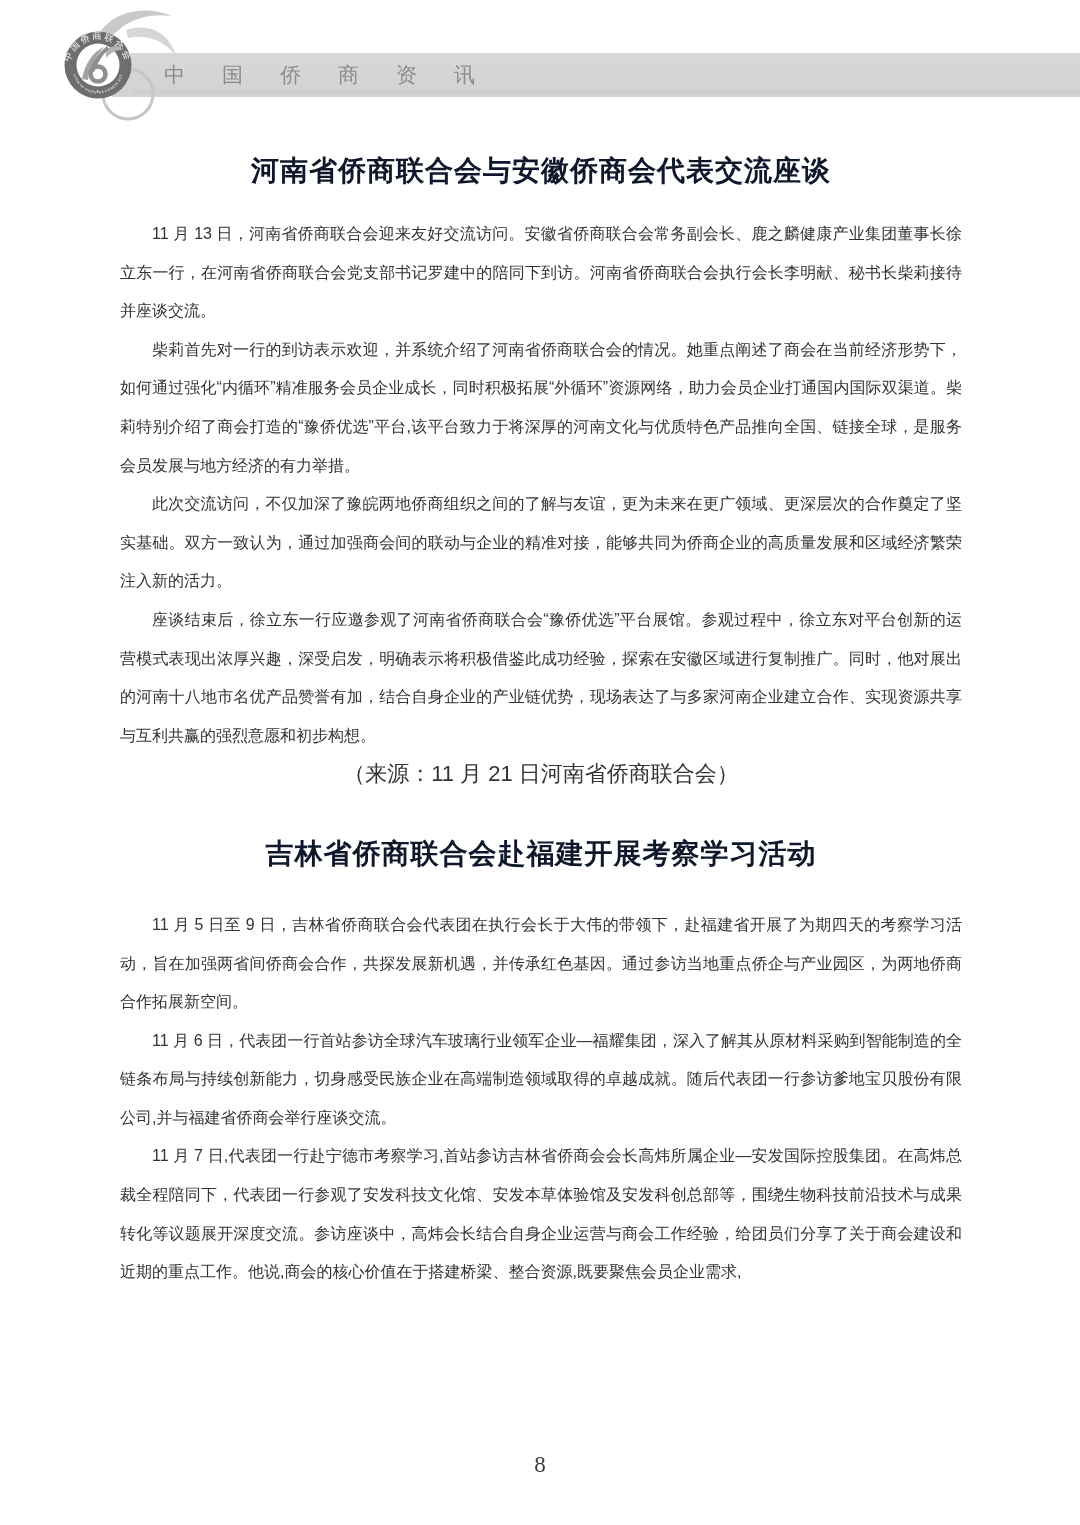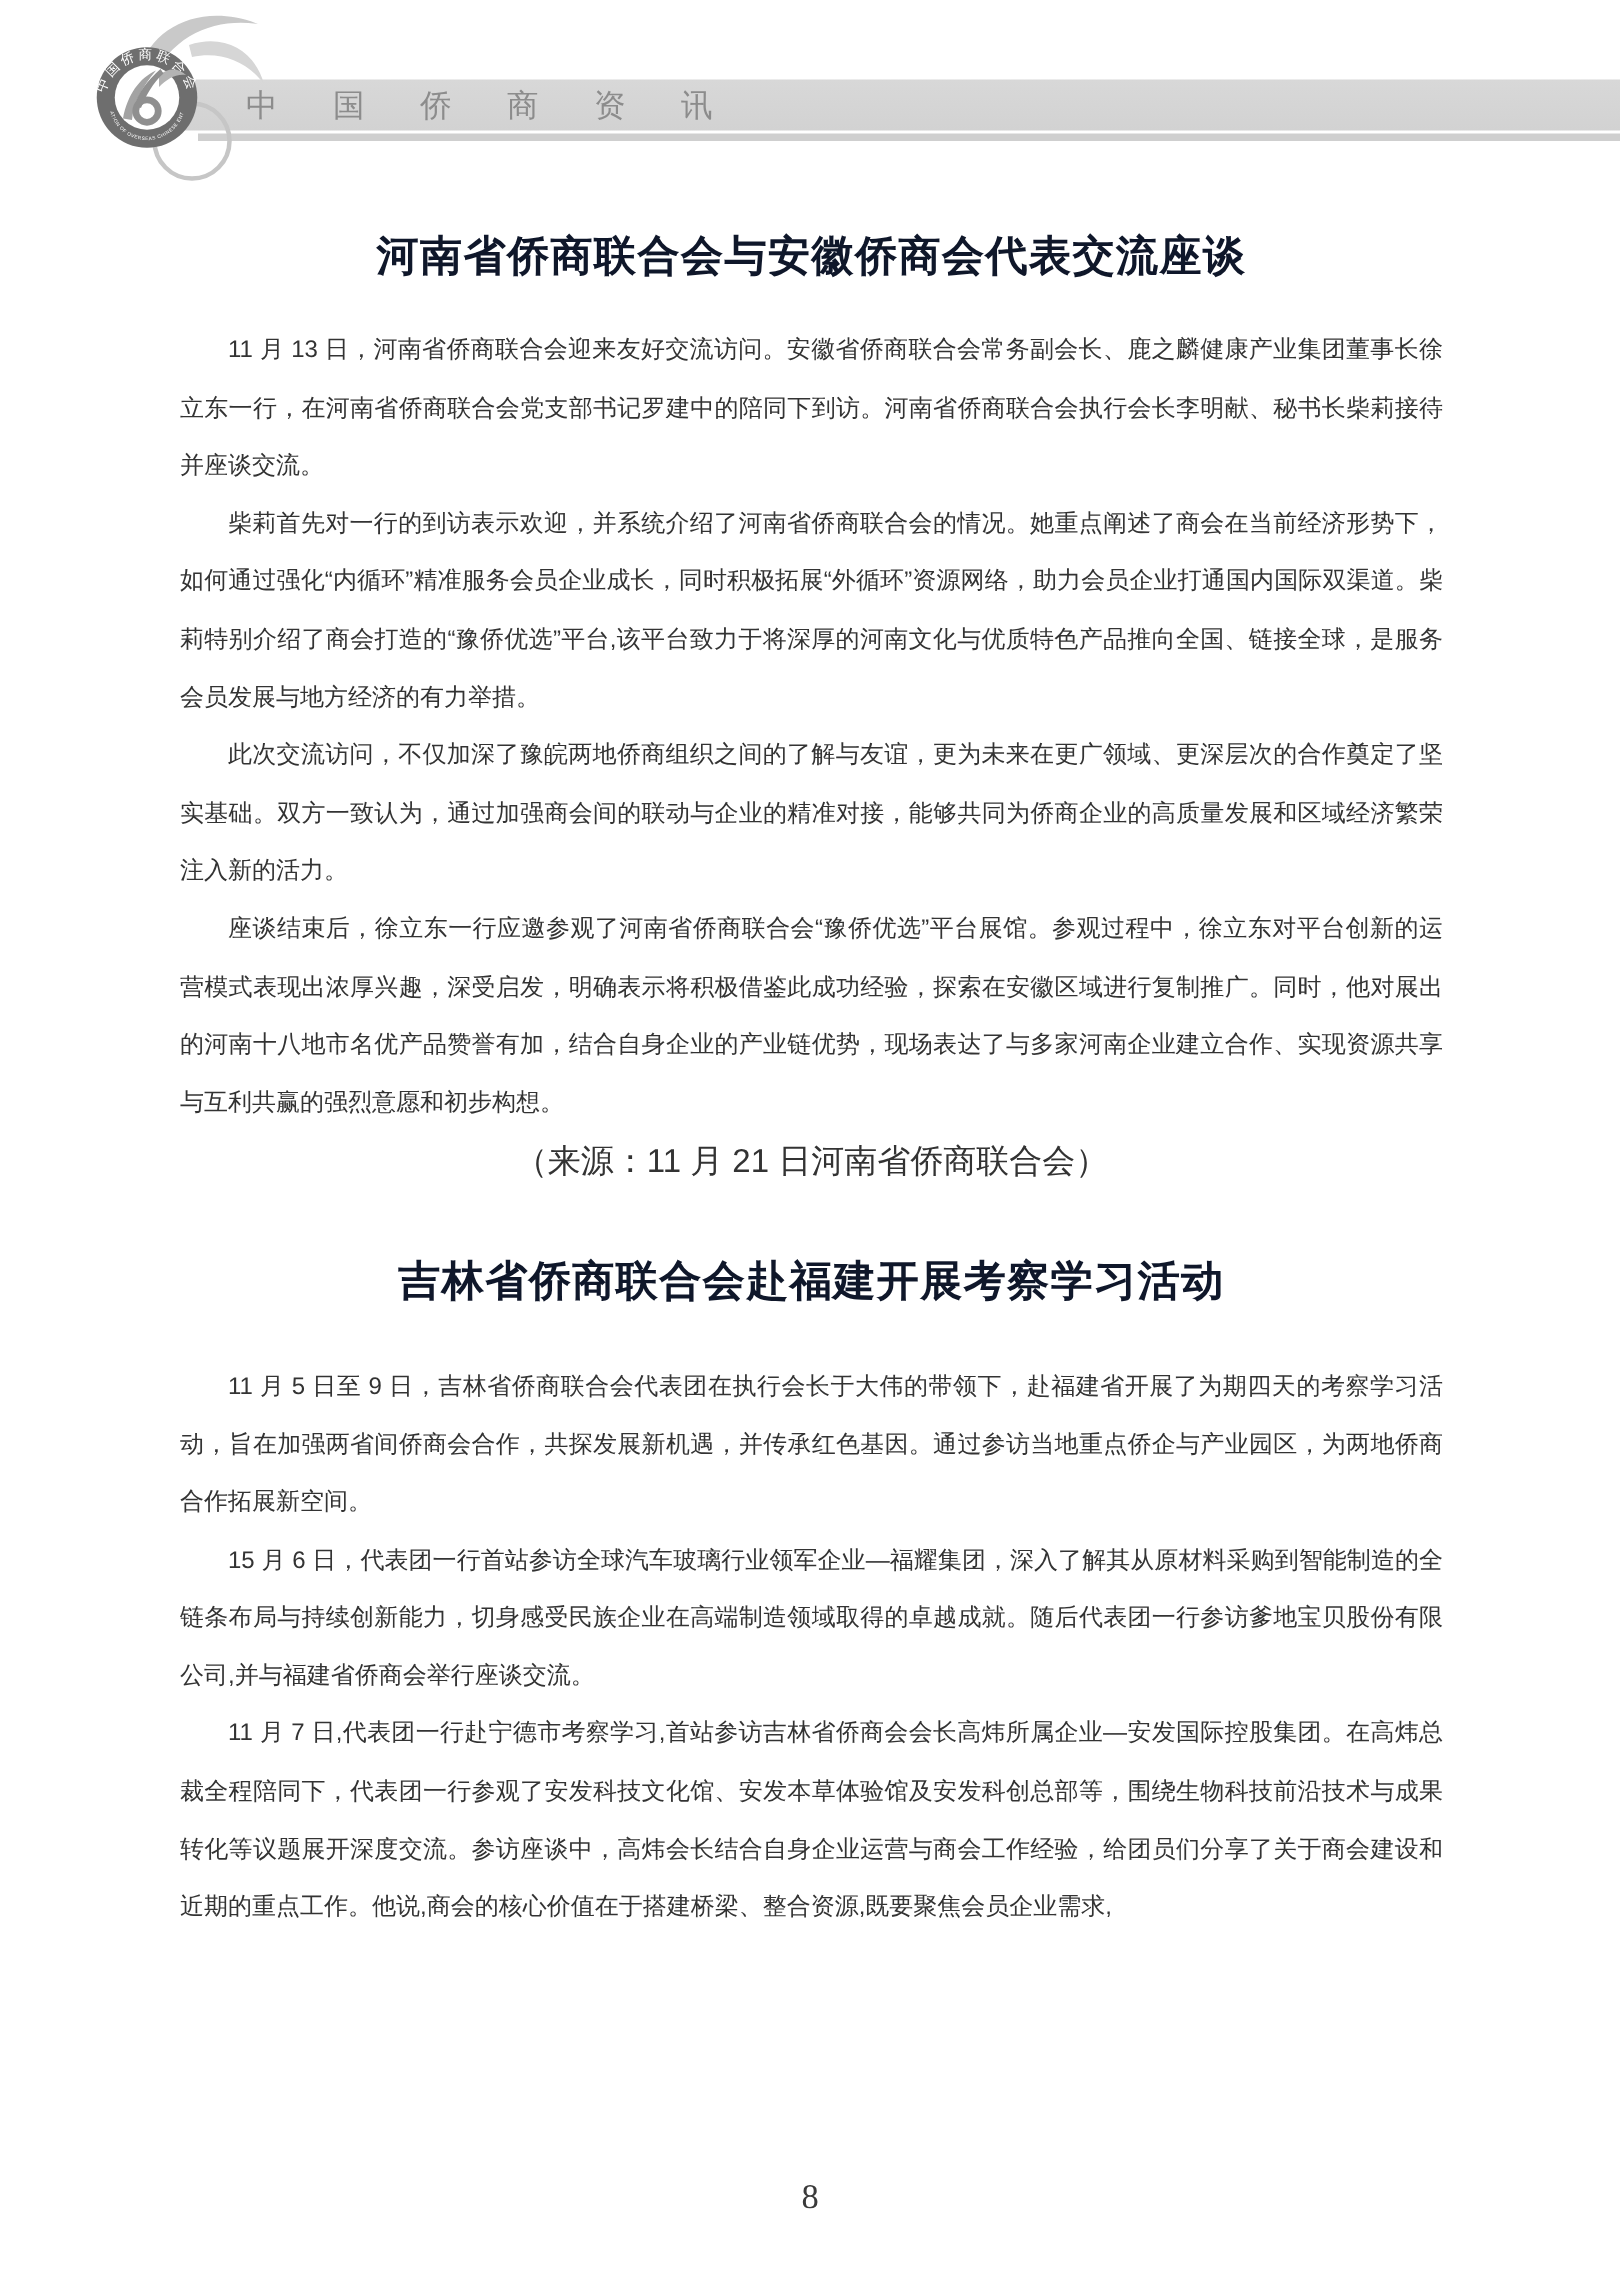--- a/index.html
+++ b/index.html
@@ -9,21 +9,21 @@
     height: 1525px;
     background: #ffffff;
     overflow: hidden;
     font-family: "Liberation Sans", "DejaVu Sans", sans-serif;
   }
 
   
   .masthead-bar {
     position: absolute;
     left: 112px; right: 0;
-    top: 53px; height: 34px;
+    top: 53px; height: 44px;
     background: linear-gradient(180deg, #d8d8d8 0%, #d2d2d2 100%);
     display: flex; align-items: center;
     z-index: 1;
   }
   .masthead-text {
     padding-left: 52px;
     font-size: 21px;
     letter-spacing: 37px;
     color: #8c8c8c;
     white-space: nowrap;
@@ -138,21 +138,21 @@
       <p class="body-par">11 月 13 日，河南省侨商联合会迎来友好交流访问。安徽省侨商联合会常务副会长、鹿之麟健康产业集团董事长徐立东一行，在河南省侨商联合会党支部书记罗建中的陪同下到访。河南省侨商联合会执行会长李明献、秘书长柴莉接待并座谈交流。</p>
       <p class="body-par">柴莉首先对一行的到访表示欢迎，并系统介绍了河南省侨商联合会的情况。她重点阐述了商会在当前经济形势下，如何通过强化“内循环”精准服务会员企业成长，同时积极拓展“外循环”资源网络，助力会员企业打通国内国际双渠道。柴莉特别介绍了商会打造的“豫侨优选”平台,该平台致力于将深厚的河南文化与优质特色产品推向全国、链接全球，是服务会员发展与地方经济的有力举措。</p>
       <p class="body-par">此次交流访问，不仅加深了豫皖两地侨商组织之间的了解与友谊，更为未来在更广领域、更深层次的合作奠定了坚实基础。双方一致认为，通过加强商会间的联动与企业的精准对接，能够共同为侨商企业的高质量发展和区域经济繁荣注入新的活力。</p>
       <p class="body-par">座谈结束后，徐立东一行应邀参观了河南省侨商联合会“豫侨优选”平台展馆。参观过程中，徐立东对平台创新的运营模式表现出浓厚兴趣，深受启发，明确表示将积极借鉴此成功经验，探索在安徽区域进行复制推广。同时，他对展出的河南十八地市名优产品赞誉有加，结合自身企业的产业链优势，现场表达了与多家河南企业建立合作、实现资源共享与互利共赢的强烈意愿和初步构想。</p>
       <p class="source-line">（来源：11 月 21 日河南省侨商联合会）</p>
     </article>
 
     <article>
       <h1 class="article-title second">吉林省侨商联合会赴福建开展考察学习活动</h1>
       <p class="body-par">11 月 5 日至 9 日，吉林省侨商联合会代表团在执行会长于大伟的带领下，赴福建省开展了为期四天的考察学习活动，旨在加强两省间侨商会合作，共探发展新机遇，并传承红色基因。通过参访当地重点侨企与产业园区，为两地侨商合作拓展新空间。</p>
-      <p class="body-par">15 月 6 日，代表团一行首站参访全球汽车玻璃行业领军企业—福耀集团，深入了解其从原材料采购到智能制造的全链条布局与持续创新能力，切身感受民族企业在高端制造领域取得的卓越成就。随后代表团一行参访爹地宝贝股份有限公司,并与福建省侨商会举行座谈交流。</p>
+      <p class="body-par">11 月 6 日，代表团一行首站参访全球汽车玻璃行业领军企业—福耀集团，深入了解其从原材料采购到智能制造的全链条布局与持续创新能力，切身感受民族企业在高端制造领域取得的卓越成就。随后代表团一行参访爹地宝贝股份有限公司,并与福建省侨商会举行座谈交流。</p>
       <p class="body-par">11 月 7 日,代表团一行赴宁德市考察学习,首站参访吉林省侨商会会长高炜所属企业—安发国际控股集团。在高炜总裁全程陪同下，代表团一行参观了安发科技文化馆、安发本草体验馆及安发科创总部等，围绕生物科技前沿技术与成果转化等议题展开深度交流。参访座谈中，高炜会长结合自身企业运营与商会工作经验，给团员们分享了关于商会建设和近期的重点工作。他说,商会的核心价值在于搭建桥梁、整合资源,既要聚焦会员企业需求,</p>
     </article>
 
   </main>
 
   <footer class="page-footer">
     <span class="page-number">8</span>
   </footer>
 
 </div>

